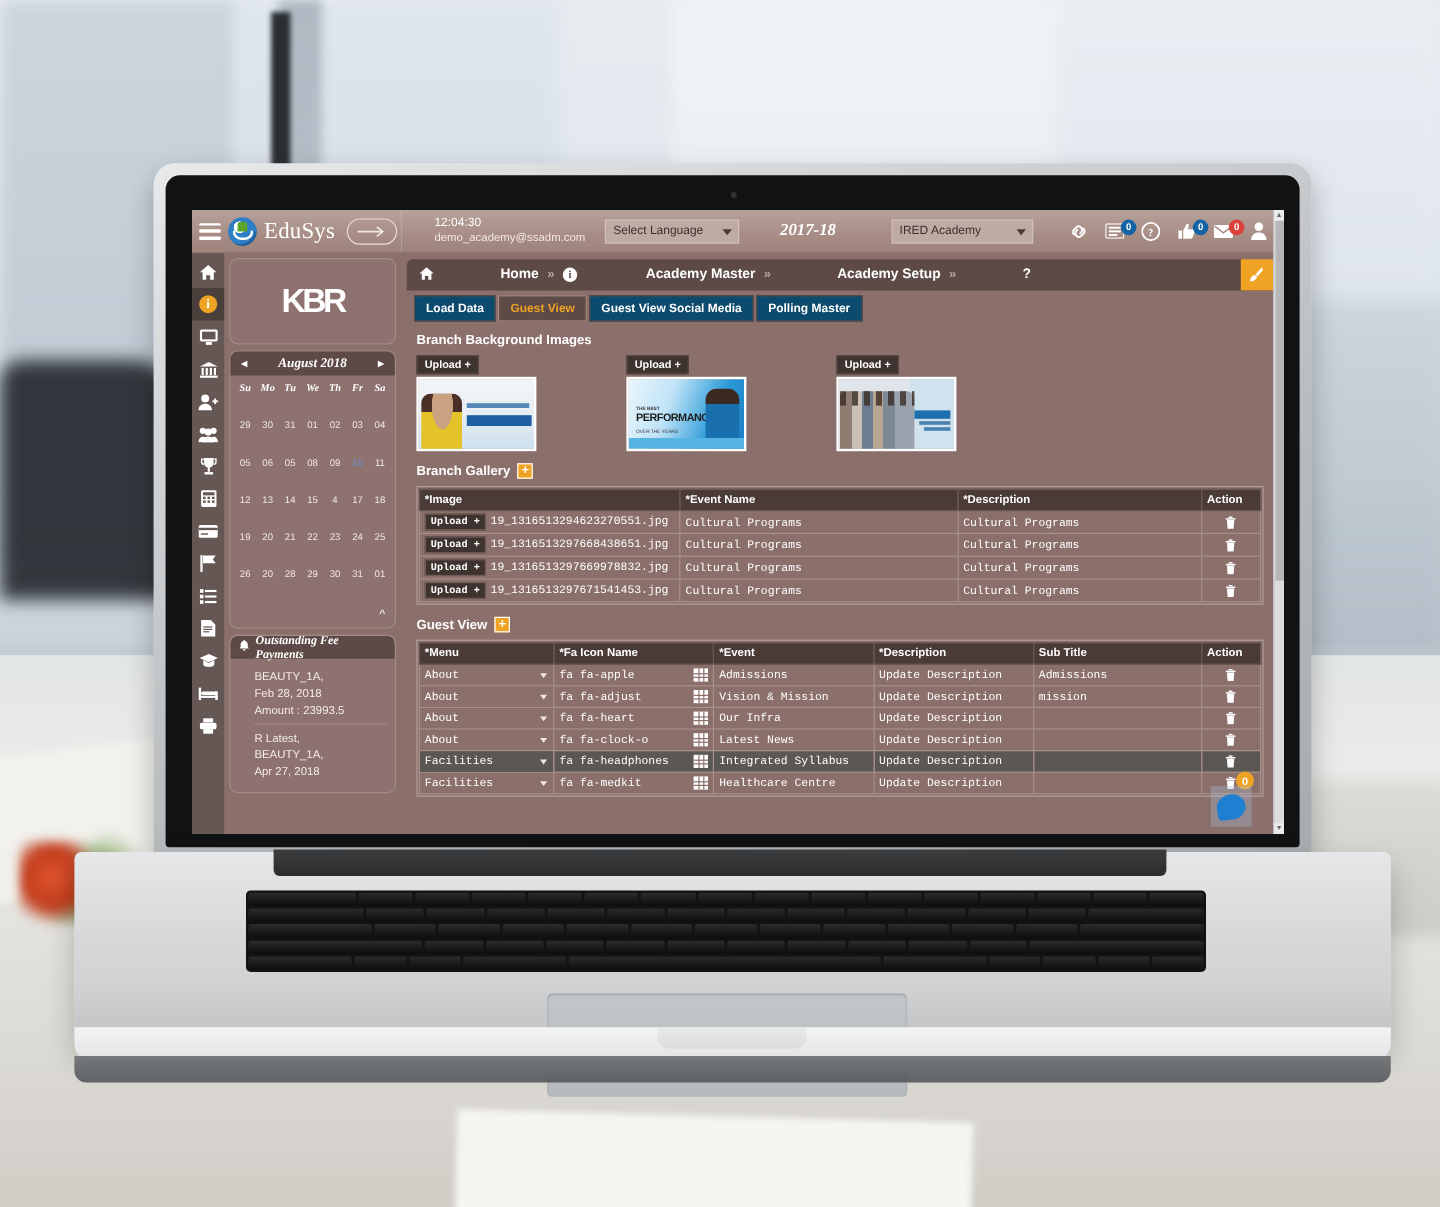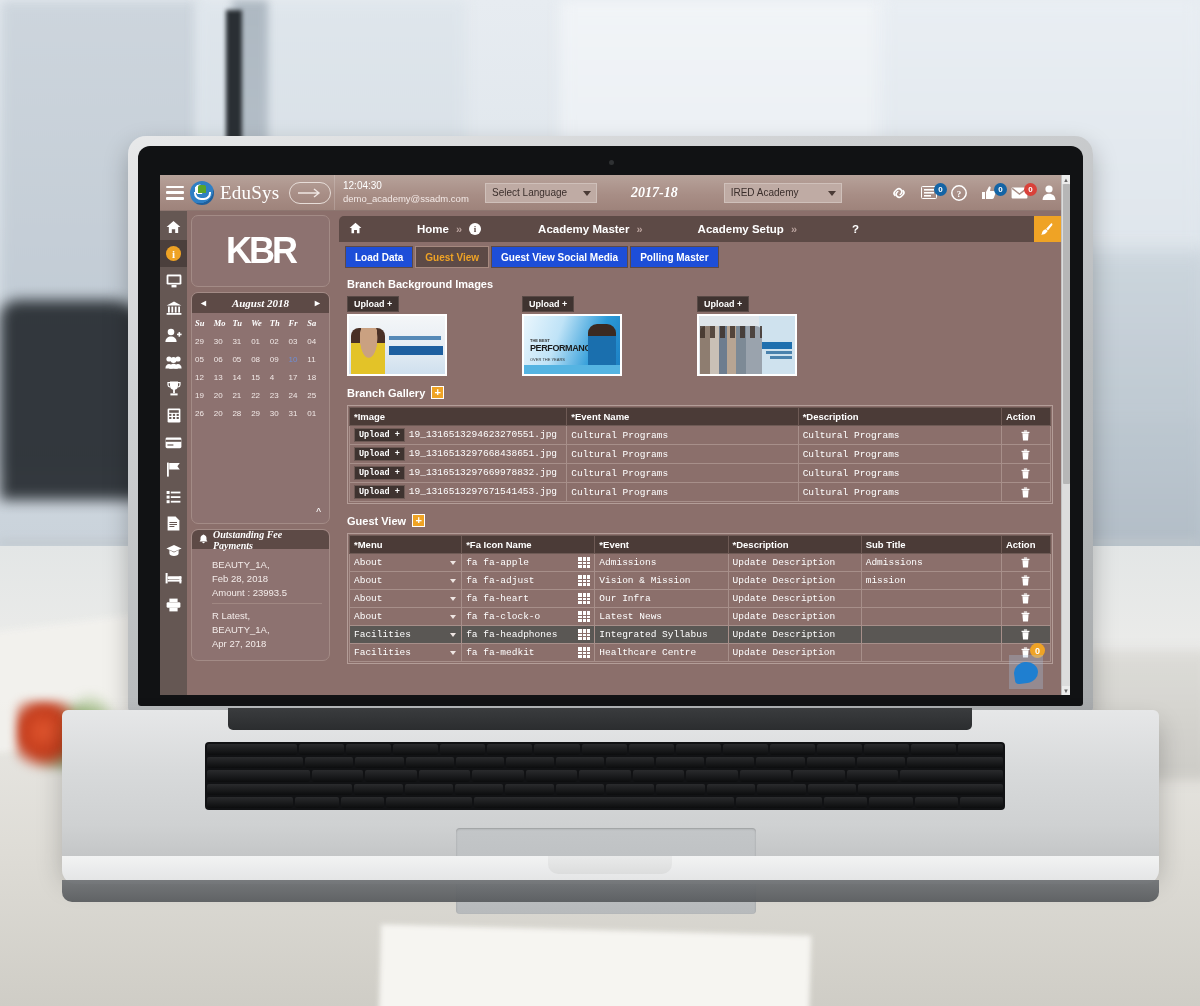--- a/index.html
+++ b/index.html
@@ -137,21 +137,21 @@
     background:#5aa528; border-radius:2px 2px 0 0; }
   .logo-badge::after{ content:""; position:absolute; width:13px; height:6px; bottom:5px;
     border:2px solid #fff; border-top:none; border-radius:0 0 7px 7px; }
   .brand { font-family:"Liberation Serif", serif; font-size:19px; letter-spacing:.2px;
     color:#fff; font-weight:400; }
   .arrow-circle { width:42px; height:22px; border:1.5px solid #e7ddd8; border-radius:12px;
     display:flex; align-items:center; justify-content:center; margin-left:4px; cursor:pointer;}
   .arrow-circle svg { display:block; }
 
   .tb-right { flex:1; display:flex; align-items:center; padding:0 8px; gap:0; }
-  .clockbox { width:130px; line-height:1.25; }
+  .clockbox { width:130px; line-height:1.25;margin-left:19px; }
   .clock { font-size:10px; color:#fff; }
   .email { font-size:9.5px; color:#f3e9e6; }
   .selbox { position:relative; height:20px; background:#bfaba4; border:1px solid #cfc0ba;
     display:flex; align-items:center; padding:0 18px 0 6px; font-size:10px; color:#3b2f2c;
     cursor:pointer; }
   .selbox .caret { position:absolute; right:5px; top:50%; margin-top:-2px;
     border-left:4px solid transparent; border-right:4px solid transparent;
     border-top:5px solid #4a3b36; }
   .lang { width:112px; margin-left:12px; }
   .year { font-family:"Liberation Serif", serif; font-style:italic; font-weight:700;
@@ -178,31 +178,31 @@
     border-top:6px solid transparent; border-bottom:6px solid transparent;
     border-left:6px solid #4b3f3c; }
   .ibtn .dot { width:15px; height:15px; border-radius:50%; background:#efa325;
     color:#fff; font-size:11px; font-weight:700; display:flex; align-items:center;
     justify-content:center; font-family:"Liberation Serif", serif; }
 
   .leftpanel { width:148px; flex:0 0 148px; background:#8b6f6b; padding:4px 5px 0 4px;
     display:flex; flex-direction:column; gap:5px; overflow:hidden; }
   .card { background:#8d7270; border:1px solid #a38b86; border-radius:7px; }
   .kbrcard { height:72px; display:flex; align-items:center; justify-content:center; }
-  .kbr { font-family:"Liberation Sans", sans-serif; font-weight:700; font-size:36px;
+  .kbr { font-family:"Liberation Sans", sans-serif; font-weight:700; font-size:28px;
     color:#fff; letter-spacing:-3px; line-height:1; }
 
   .calcard { padding:0 0 4px 0; position:relative; height:232px; }
   .calhead { background:#5d4a46; border-radius:6px 6px 0 0; height:20px; display:flex;
     align-items:center; justify-content:space-between; padding:0 7px; }
   .calhead .nav { cursor:pointer; font-size:9px; color:#fff; }
   .caltitle { font-family:"Liberation Serif", serif; font-style:italic; font-weight:700;
     font-size:11px; }
-  .calgrid { display:grid; grid-template-columns:repeat(7,1fr); row-gap:9px;
-    padding:5px 3px 0 3px; font-size:8px; }
+  .calgrid { display:grid; grid-template-columns:repeat(7,1fr); row-gap:22px;
+    padding:5px 3px 0 3px; font-size:8px; text-align:center; }
   .calgrid .dow { font-family:"Liberation Serif", serif; font-style:italic; font-weight:700;
     font-size:8.5px; color:#fff; }
   .calgrid .d { color:#f1e8e6; cursor:pointer; }
   .calgrid .d.today { color:#6f8fd6; }
   .calcollapse { position:absolute; right:8px; bottom:5px; color:#fff; font-size:10px;
     cursor:pointer; }
 
   .feecard { overflow:hidden; }
   .feehead { background:#5d4a46; height:19px; display:flex; align-items:center; gap:5px;
     padding:0 7px; border-radius:6px 6px 0 0; }
@@ -220,21 +220,21 @@
     font-weight:700; position:relative; margin-right:9px; }
   .crumbbar a { color:#fff; text-decoration:none; cursor:pointer;margin-left:48px; }
   .sep { color:#b9a29d; font-size:11px; }
   .infoi { width:12px; height:12px; border-radius:50%; background:#fff; color:#5d4a46;
     font-size:9px; font-weight:700; display:inline-flex; align-items:center;
     justify-content:center; font-family:"Liberation Serif", serif; margin-right:2px;}
   .brushbtn { position:absolute; right:0; top:0; width:27px; height:26px; background:#efa325;
     display:flex; align-items:center; justify-content:center; cursor:pointer; }
 
   .tabs { display:flex; height:22px; margin:4px 0 0 6px; gap:2px; }
-  .tab { background:#1d4ed8; color:#fff; font-size:10px; font-weight:700; padding:0 9px;
+  .tab { background:#0c4a6e; color:#fff; font-size:10px; font-weight:700; padding:0 9px;
     display:flex; align-items:center; cursor:pointer; border:1px solid #5d4a46; }
   .tab.active { color:#efa325; border-color:#a6897f; background:#5d4a46; }
 
   .pane { flex:1; margin:4px 9px 0 0; background:#8b6f6b; overflow:hidden;
     position:relative; padding:4px 8px 0 8px; }
   .sect-title { font-size:11px; font-weight:700; color:#fff; margin:2px 0 6px 0;
     display:flex; align-items:center; gap:6px; }
   .plusbtn { width:13px; height:13px; background:#efa325; border:1px solid #fff;
     color:#fff; font-size:11px; line-height:11px; font-weight:700; text-align:center;
     cursor:pointer; }

